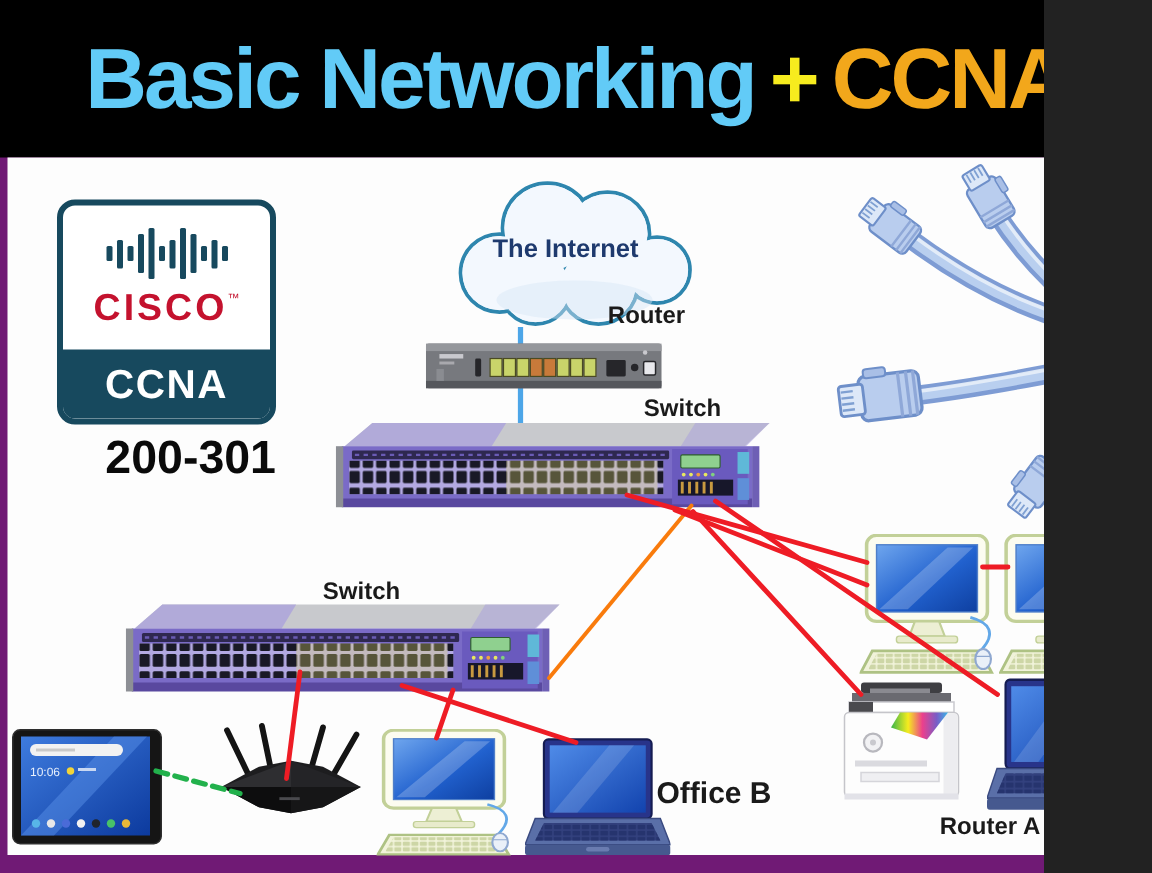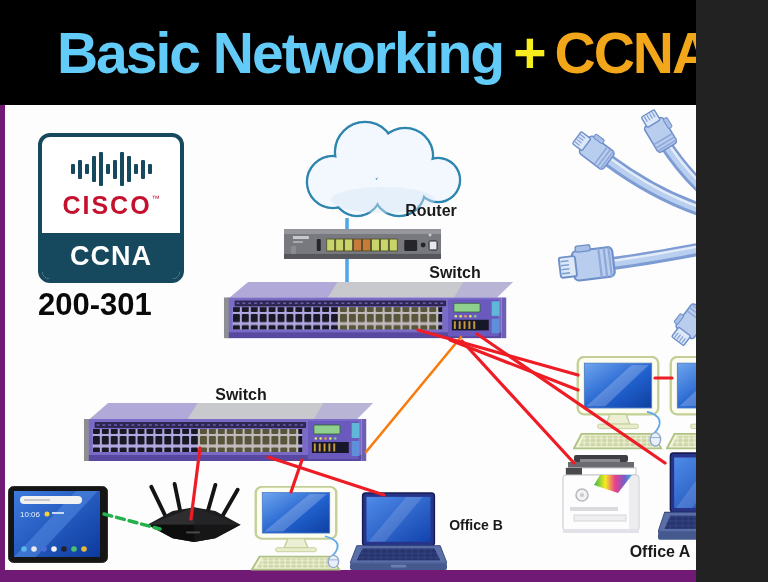--- a/index.html
+++ b/index.html
@@ -21,21 +21,21 @@
          border:4px solid #17495E;border-radius:12px;box-sizing:border-box;overflow:hidden;
          display:flex;flex-direction:column;}
   .badge-logo{flex:1;display:flex;flex-direction:column;align-items:center;justify-content:center;gap:3px;}
   .bars{display:flex;align-items:center;gap:3px;height:38px;}
   .bars i{display:block;width:4px;background:#17495E;border-radius:1px;}
   .cisco-row{display:flex;align-items:flex-start;}
   .cisco-word{color:#C4122E;font-weight:700;font-size:25px;letter-spacing:2px;}
   .cisco-tm{color:#C4122E;font-size:8px;margin-top:3px;}
   .badge-cert{height:46px;background:#17495E;color:#fff;display:flex;align-items:center;
               justify-content:center;font-weight:700;font-size:27px;letter-spacing:1px;}
-  .exam{position:absolute;left:33px;top:182px;width:146px;text-align:left;
+  .exam{position:absolute;left:33px;top:182px;width:146px;text-align:right;
         font-weight:700;font-size:31px;color:#0A0A0A;letter-spacing:0px;}
   .cables-layer{position:absolute;left:0;top:0;pointer-events:none;}
 </style>
 </head>
 <body>
 
 <div class="canvas">
 
   <div class="banner">
     <span class="t t-blue">Basic Networking</span><span class="t t-plus">+</span><span class="t t-gold">CCNA</span>
@@ -181,20 +181,21 @@
       <g fill="#F3F8FE">
         <circle cx="52" cy="72" r="24.7"></circle>
           <circle cx="84" cy="42" r="28.7"></circle>
           <circle cx="124" cy="46" r="26.7"></circle>
         <circle cx="157" cy="70" r="20.7"></circle>
           <circle cx="118" cy="80" r="24.7"></circle>
           <circle cx="76" cy="82" r="22.7"></circle>
       </g>
       <ellipse cx="102" cy="90" rx="52" ry="13" fill="#D8E6F6" opacity="0.45"></ellipse>
     </svg>
+    <div class="lbl" style="left:276px;top:52px;width:192px;font-size:17px;color:#1E3A6E">The Internet</div>
 
     <svg class="dev" style="left:278px;top:116px" width="159" height="42" viewBox="0 0 160 42">
       <rect x="1" y="8" width="158" height="30" rx="2" fill="#77797E"></rect>
       <rect x="1" y="8" width="158" height="5" fill="#95979C"></rect>
       <rect x="1" y="33" width="158" height="5" fill="#55575C"></rect>
       <rect x="10" y="15" width="16" height="3" fill="#C9C9CE"></rect>
       <rect x="10" y="20" width="10" height="2" fill="#A9A9AE"></rect>
       <rect x="8" y="25" width="5" height="8" fill="#8A8C91"></rect>
       <rect x="34" y="18" width="4" height="12" rx="1" fill="#26262A"></rect>
       <g stroke="#4A4A22" stroke-width="0.8">
@@ -284,21 +285,21 @@
       <rect x="42" y="51" width="14" height="2" fill="#4A4A4E"></rect>
     </svg>
 
     <svg class="dev" style="left:246px;top:381px" width="90" height="86">
       <use href="#sym-desktop" width="90" height="86"></use>
     </svg>
 
     <svg class="dev" style="left:345px;top:387px" width="97" height="80">
       <use href="#sym-laptop" width="97" height="80"></use>
     </svg>
-    <div class="lbl" style="left:431px;top:413px;width:80px;font-size:14px">Office B</div>
+    <div class="lbl" style="left:431px;top:413px;width:80px;font-size:20px">Office B</div>
 
     <svg class="dev" style="left:568px;top:251px" width="90" height="95">
       <use href="#sym-desktop" width="90" height="95"></use>
     </svg>
     <svg class="dev" style="left:661px;top:251px" width="90" height="95">
       <use href="#sym-desktop" width="90" height="95"></use>
     </svg>
 
     <svg class="dev" style="left:553px;top:350px" width="88" height="82" viewBox="0 0 88 82">
       <rect x="16" y="0" width="54" height="7" rx="2" fill="#3E3E42"></rect>
@@ -312,21 +313,21 @@
       <circle cx="24" cy="40" r="6" fill="#F2F2F4" stroke="#B8B8BE" stroke-width="1.5"></circle>
       <circle cx="24" cy="40" r="2" fill="#C9C9CE"></circle>
       <rect x="12" y="52" width="48" height="4" fill="#DADADF"></rect>
       <rect x="16" y="60" width="52" height="6" fill="#EFEFF2" stroke="#D5D5DA"></rect>
       <rect x="5" y="74" width="76" height="4" fill="#E2E2E8"></rect>
     </svg>
 
     <svg class="dev" style="left:653px;top:347px" width="95" height="90">
       <use href="#sym-laptop" width="95" height="90"></use>
     </svg>
-    <div class="lbl" style="left:610px;top:438px;width:90px;font-size:16px">Office A</div>
+    <div class="lbl" style="left:610px;top:438px;width:90px;font-size:16px">Router A</div>
 
     <svg class="cables-layer" width="755" height="465" viewBox="0 0 755 465">
       <g stroke-linecap="round" fill="none">
         <line x1="456" y1="232" x2="361" y2="347" stroke="#F97B0C" stroke-width="2.6"></line>
         <g stroke="#EE1C25" stroke-width="3.2">
           <line x1="413" y1="225" x2="573" y2="270"></line>
           <line x1="445" y1="235" x2="573" y2="285"></line>
           <line x1="457" y1="236" x2="569" y2="358"></line>
           <line x1="472" y1="229" x2="660" y2="358"></line>
           <line x1="650" y1="273" x2="667" y2="273"></line>

